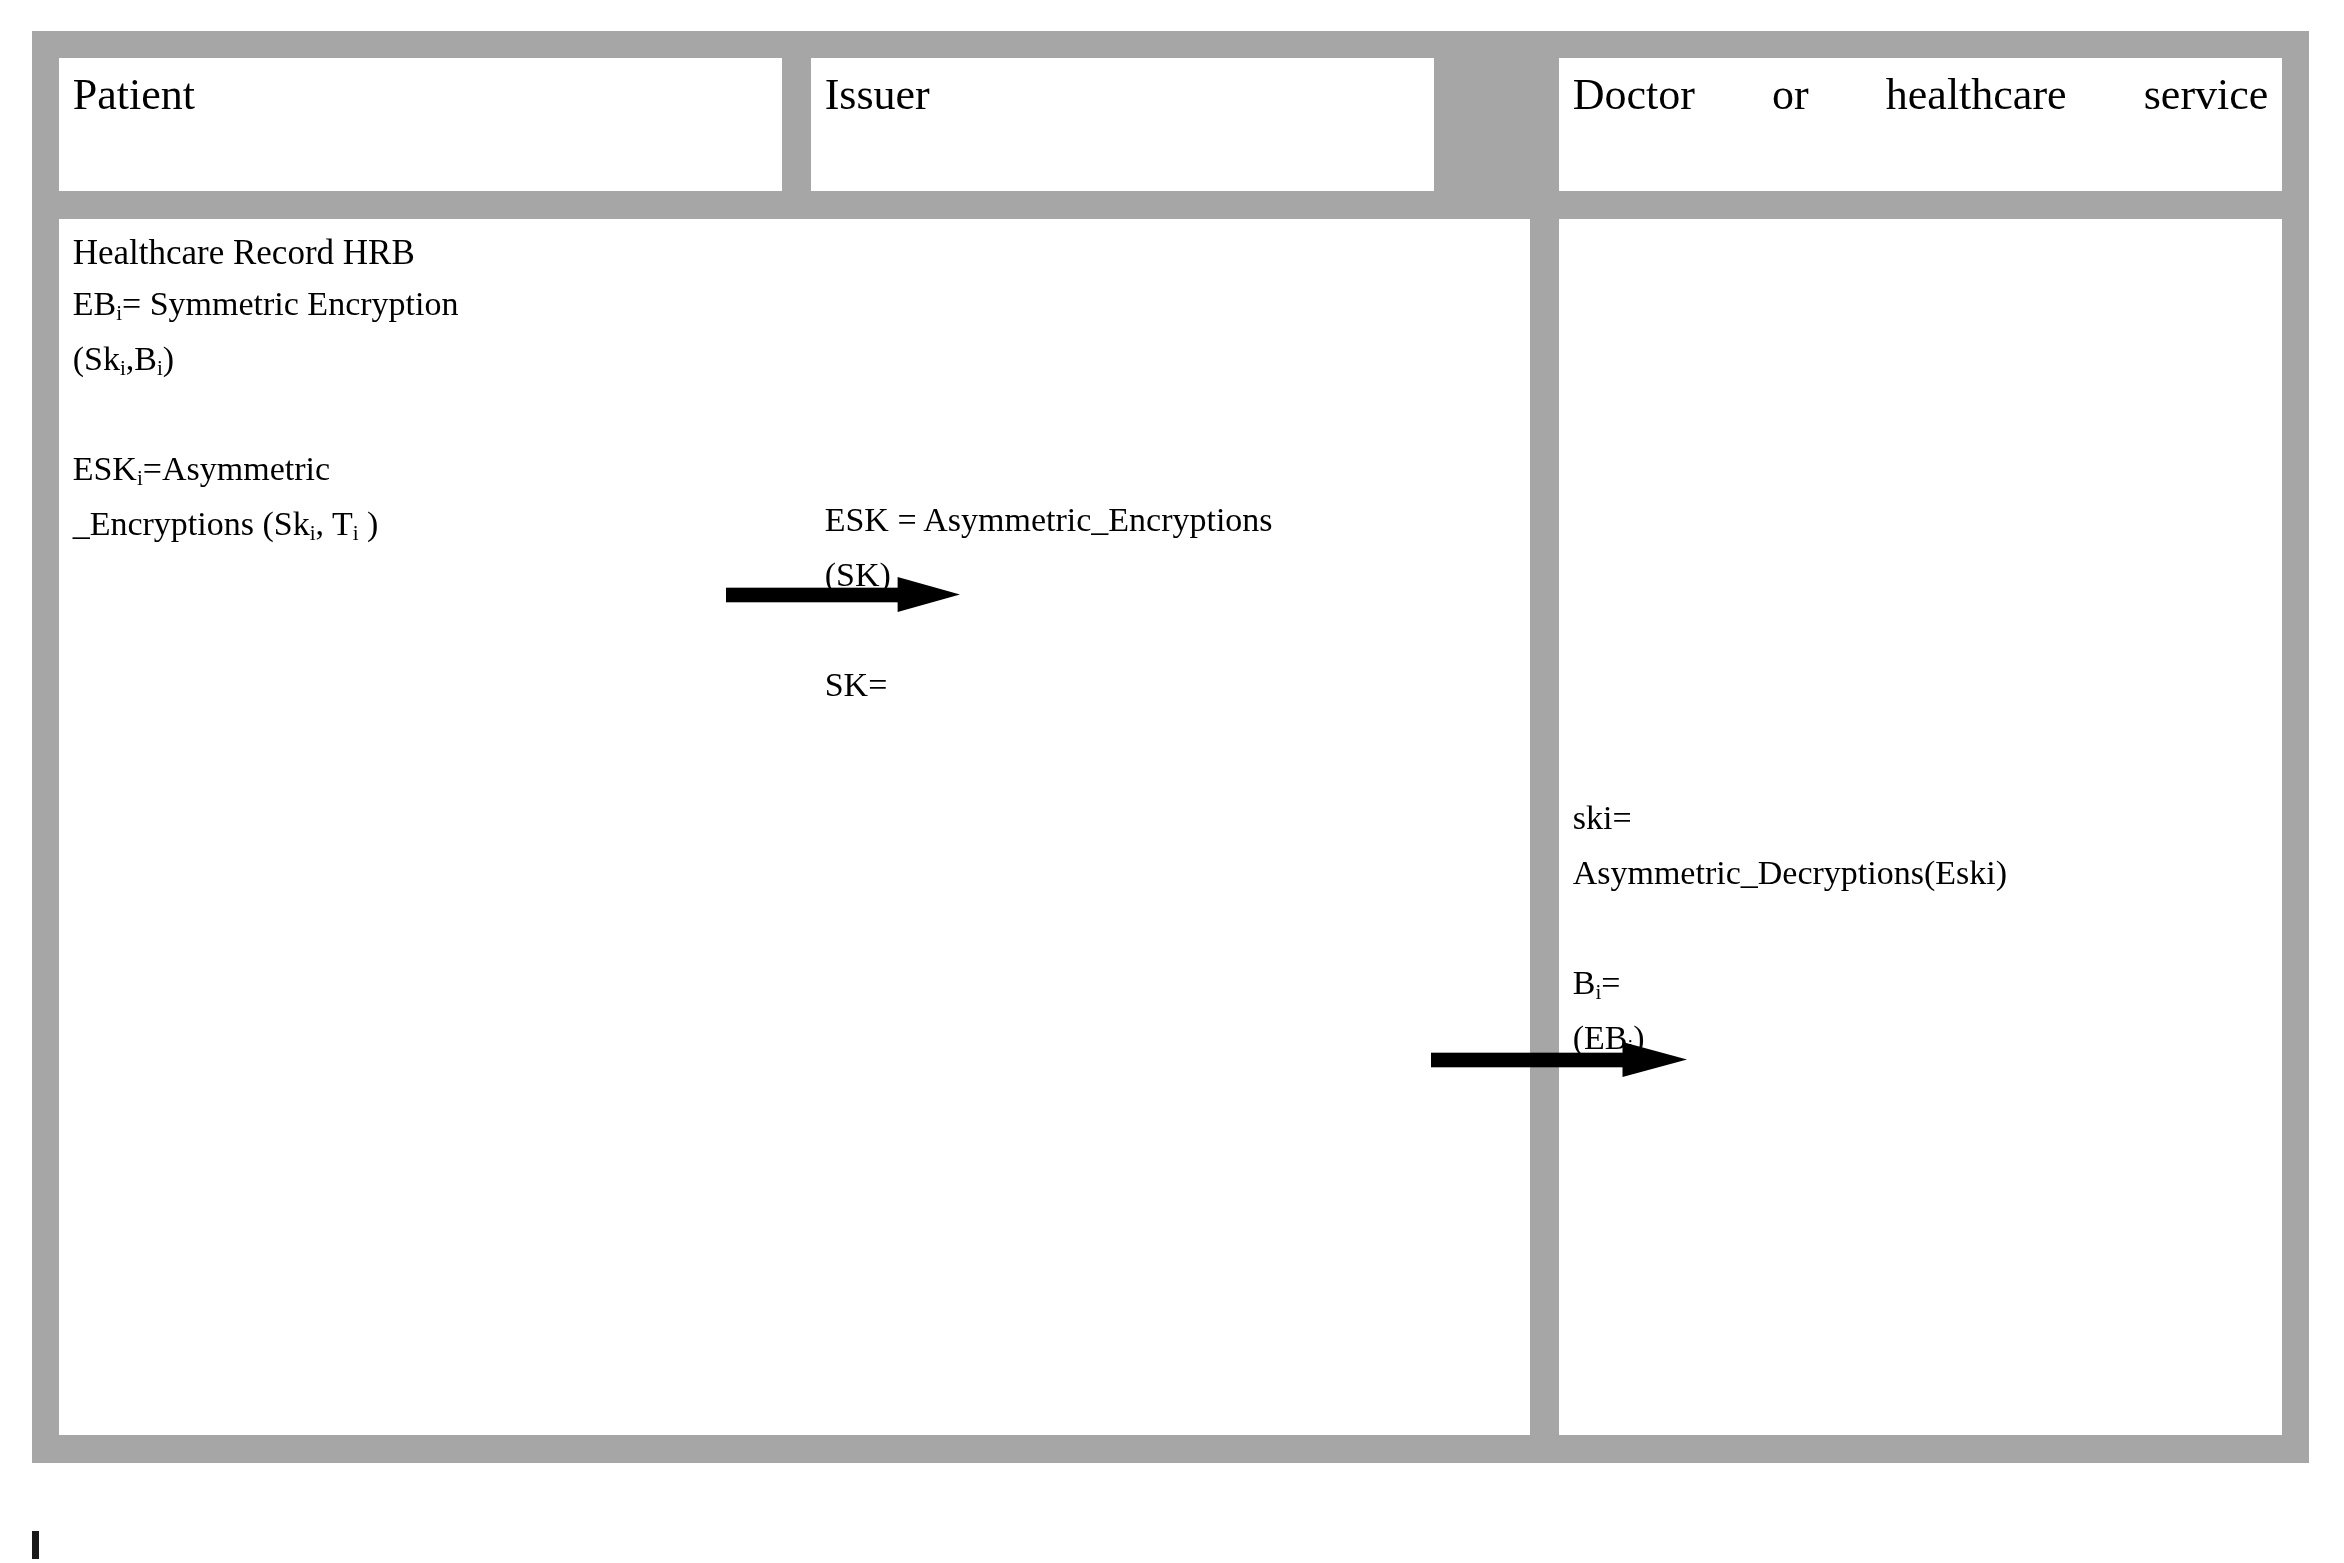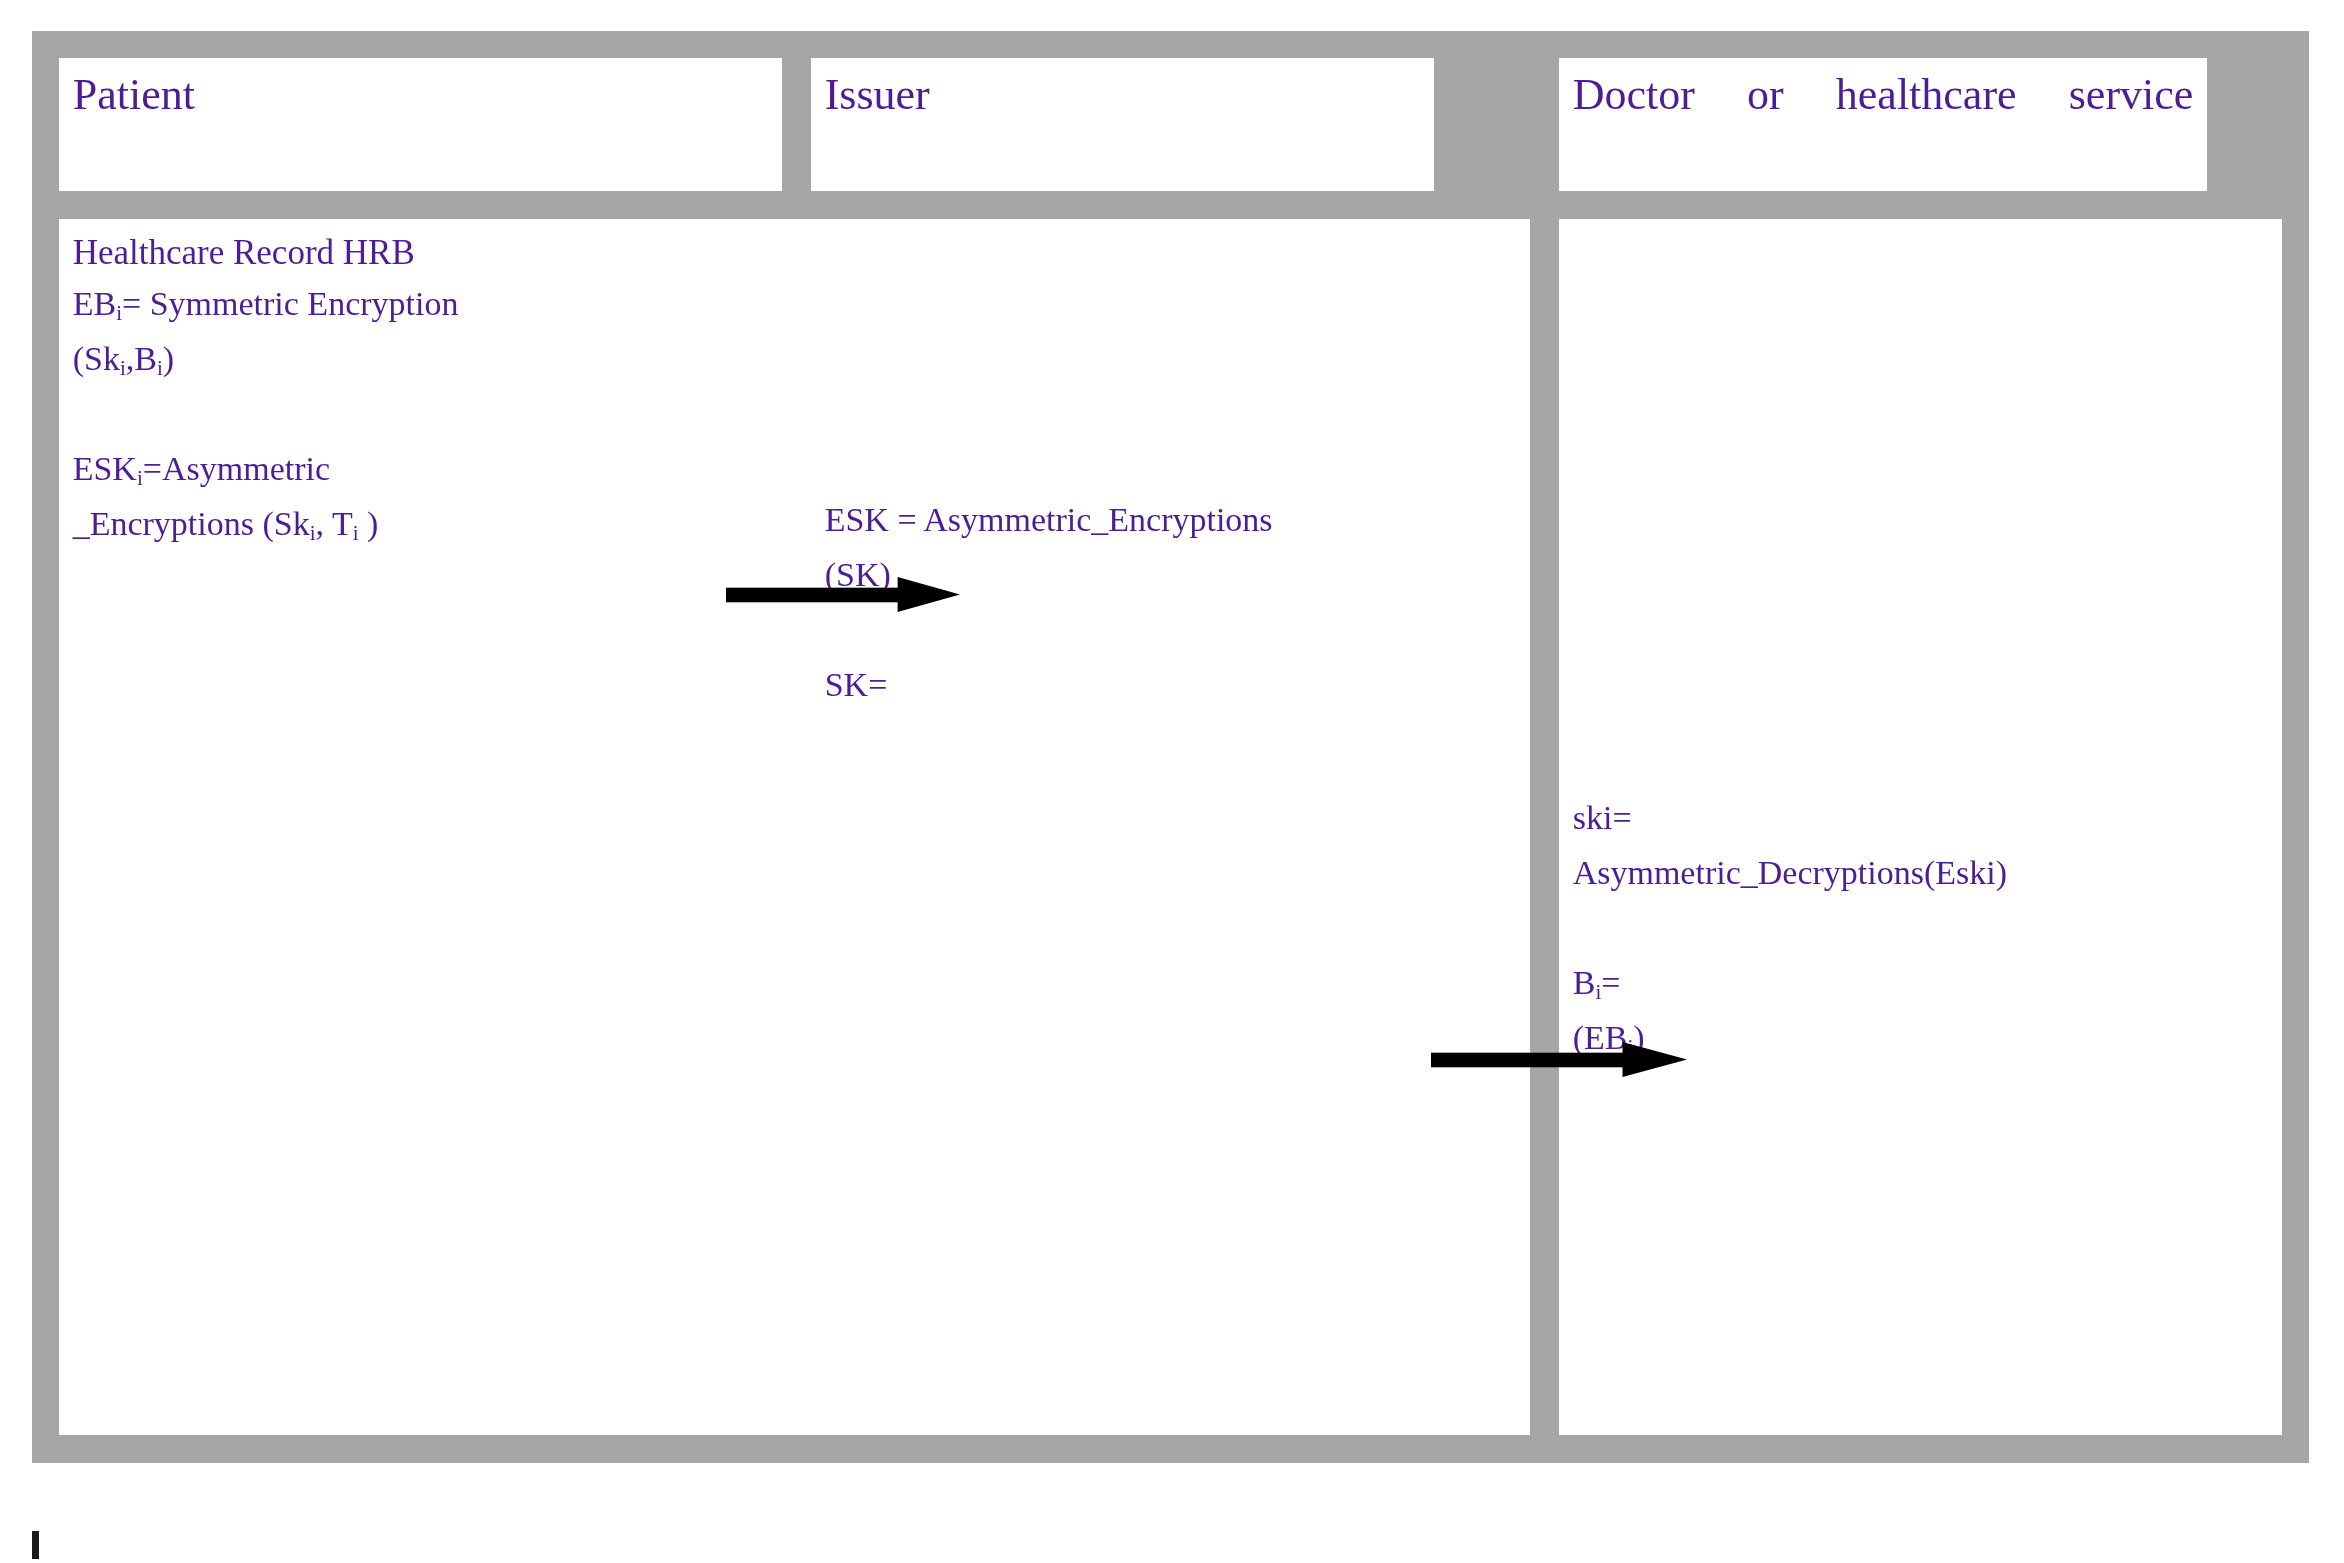--- a/index.html
+++ b/index.html
@@ -32,32 +32,32 @@
     position: absolute;
     background: #ffffff;
     box-sizing: border-box;
     overflow: hidden;
   }
 
   
   .cell.head { top: 27px; height: 133px; }
   #head-patient { left: 27px;   width: 723px; }
   #head-issuer  { left: 779px;  width: 623px; }
-  #head-doctor  { left: 1527px; width: 648px; }
+  #head-doctor  { left: 1527px; width: 723px; }
 
   
   .cell.body-cell { top: 188px; height: 1216px; }
   #body-patient { left: 27px;   width: 831px; }
   #body-issuer  { left: 779px;  width: 719px; }
   #body-doctor  { left: 1527px; width: 723px; }
 
   
   .cell-inner {
     padding: 9.8px 13.7px 0 13.7px;
-    color: #4c1d95;
+    color: #000000;
   }
   .hdr-text {
     font-size: 44px;
     line-height: 53px;
     text-align: justify;
     text-justify: inter-word;
     -webkit-hyphens: none;
     hyphens: none;
   }
   

